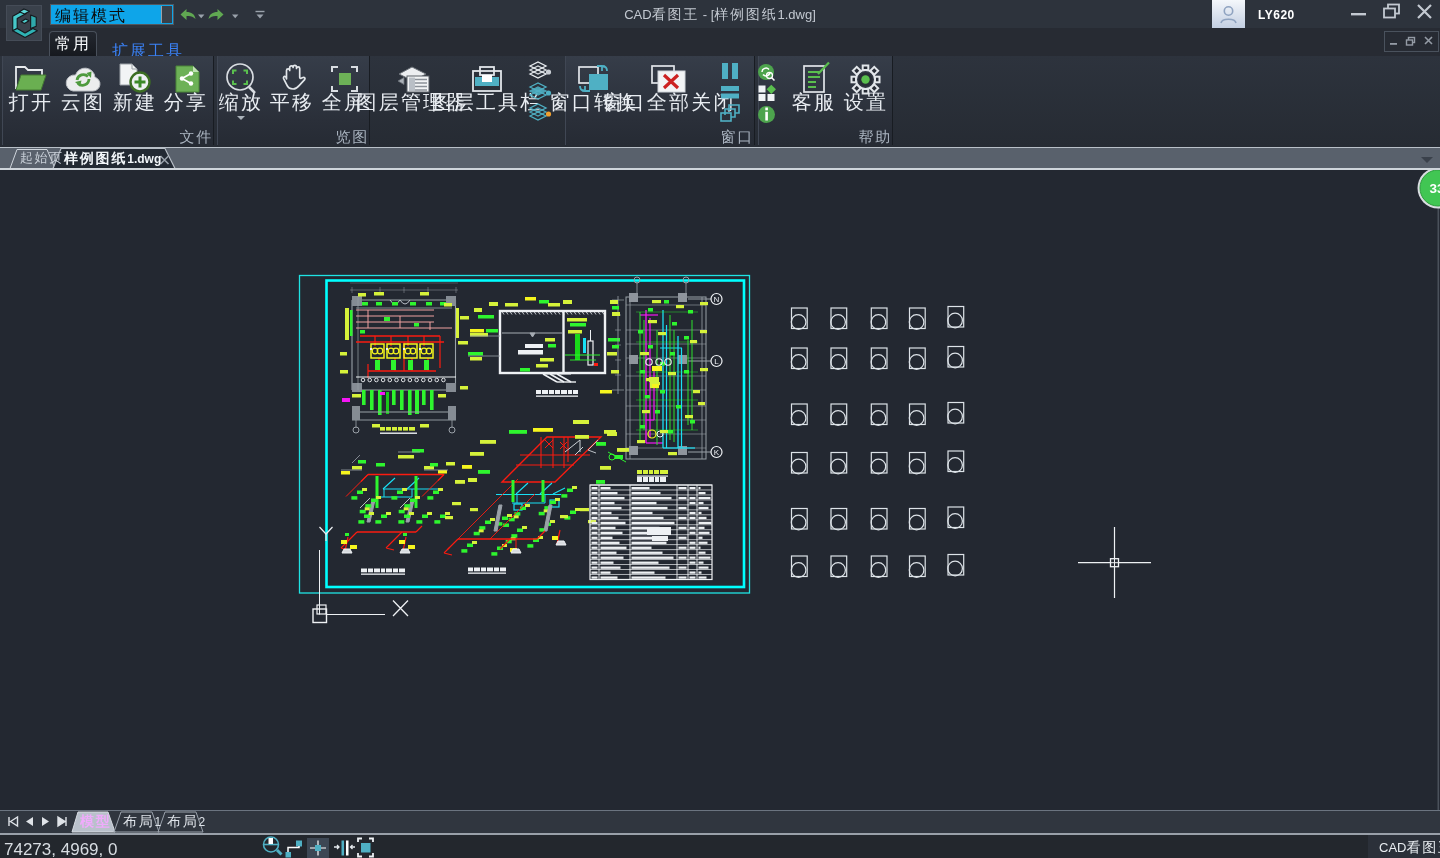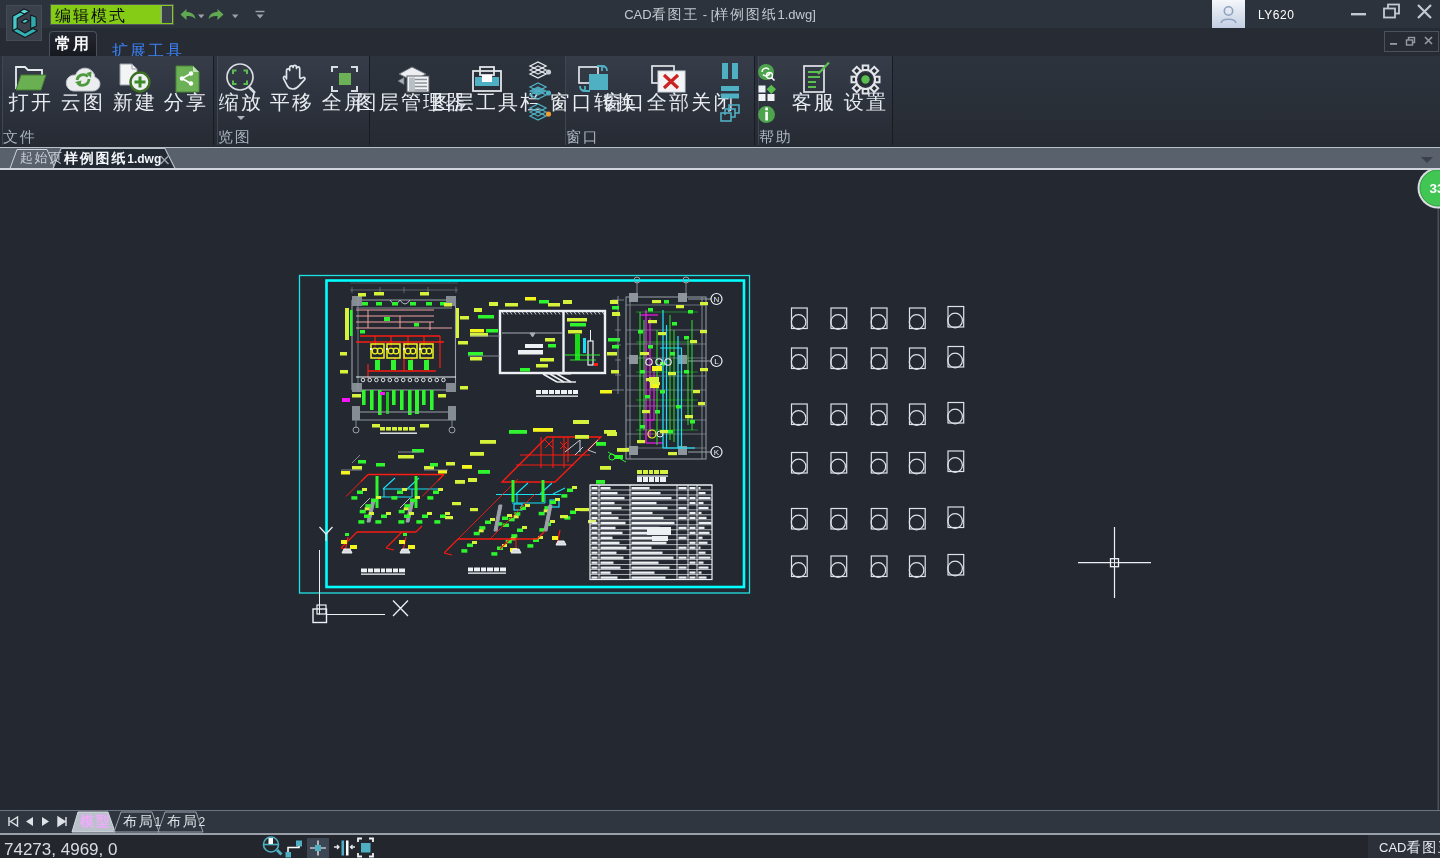--- a/index.html
+++ b/index.html
@@ -1,21 +1,21 @@
 <!DOCTYPE html>
 <html><head><meta charset="utf-8"><style>
 *{margin:0;padding:0;box-sizing:border-box}
 html,body{width:1440px;height:858px;overflow:hidden;background:#232830}
 #app{position:relative;width:1440px;height:858px;font-family:"Liberation Sans",sans-serif;overflow:hidden}
 .abs{position:absolute}
 #titlebar{left:0;top:0;width:1440px;height:28px;background:#2d333c}
 #tabrow{left:0;top:28px;width:1440px;height:28px;background:#272b33}
 #ribbon{left:0;top:56px;width:1440px;height:91px;background:linear-gradient(180deg,#2d333d,#262b33)}
 .rgroup{position:absolute;top:56px;height:89px;background:linear-gradient(180deg,#323945 0%,#2b313b 45%,#262b34 78%,#24293110 100%);background:linear-gradient(180deg,#363d49 0%,#2f3540 42%,#2a2f39 72%,#262b34 100%);border-left:1px solid #404754;border-right:1px solid #181c22;z-index:0}
-.glabel{position:absolute;bottom:2px;left:0;width:100%;text-align:left;font-size:15px;letter-spacing:1.8px;color:#a9b3bf;line-height:13px}
+.glabel{position:absolute;bottom:2px;left:0;width:100%;text-align:right;font-size:15px;letter-spacing:1.8px;color:#a9b3bf;line-height:13px}
 .ilabel{position:absolute;font-size:13px;color:#e9edf2;text-align:center;white-space:nowrap}
 #docbar{left:0;top:147px;width:1440px;height:22px;background:#59616c;border-top:1px solid #b9c0c8}
 #canvas{left:0;top:169px;width:1440px;height:641px;background:#232831}
 #layoutbar{left:0;top:810px;width:1440px;height:23px;background:#30363f;border-top:1px solid #6b7480}
 #statusbar{left:0;top:833px;width:1440px;height:25px;background:#23272d;border-top:2px solid #99a0a9}
 .t{position:absolute;white-space:nowrap}
 .ck13{font-size:13px;letter-spacing:1.5px}
 .ck15{font-size:14px;letter-spacing:1.8px}
 .ck16{font-size:16px;letter-spacing:2px}
 .ck17{font-size:20px;letter-spacing:2.2px}
@@ -28,47 +28,47 @@
 <div class="abs" style="left:6px;top:5px;width:36px;height:36px;background:#3a414b;border:1px solid #454c57;z-index:5">
 <svg width="34" height="34" viewBox="0 0 34 34">
 <g stroke="#15181d" stroke-width="1" stroke-linejoin="round" transform="translate(-1,-1) scale(1.12)">
 <path d="M6,10 L14,5.5 L18,7.5 L10,12 L10,21 L6,23 Z" fill="#46c8c9"></path>
 <path d="M16,3.5 L21,5.5 L16.5,8 L12,6 Z" fill="#5fd8d8"></path>
 <path d="M22,9 L27,11 L27,19 L22,21 Z" fill="#2fa9ab"></path>
 <path d="M6,23 L10,21 L17,25 L24,21 L28,23 L17,29 Z" fill="#2fb3b5"></path>
 <path d="M13.5,15 L17.5,12.5 L20.5,14 L16.5,16.5 Z" fill="#4ecdcd"></path>
 </g>
       </svg></div>
-<div class="abs" style="left:50px;top:4px;width:124px;height:21px;background:#84cc16;border:1px solid #52575e;z-index:6">
+<div class="abs" style="left:50px;top:4px;width:124px;height:21px;background:#0ea5e9;border:1px solid #52575e;z-index:6">
 <div class="t ck16" style="left:4px;top:4px;color:#0c0c0c;line-height:13px">编辑模式</div>
 <div class="abs" style="right:1px;top:1px;width:11px;height:17px;background:#394049;border-left:1px solid #9aa0a7"></div>
     </div>
 <svg class="abs" style="left:178px;top:7px" width="95" height="17" viewBox="0 0 95 17">
 <path d="M2.5,7.5 l6,-5.5 v3 c5,0 8,2 9,7 c-2.5,-2.5 -5,-3.5 -9,-3 v4 z" fill="#60a852"></path>
 <path d="M20,7.5 l3.2,3.8 3.2,-3.8 z" fill="#9aa2ab"></path>
 <path d="M45.5,7.5 l-6,-5.5 v3 c-5,0 -8,2 -9,7 c2.5,-2.5 5,-3.5 9,-3 v4 z" fill="#60a852"></path>
 <path d="M54,7.5 l3.2,3.8 3.2,-3.8 z" fill="#9aa2ab"></path>
 <path d="M77.5,4.5 h9" stroke="#9aa2ab" stroke-width="1.4"></path>
 <path d="M78.5,7.5 l3.5,4 3.5,-4 z" fill="#9aa2ab"></path>
 </svg>
 <div class="t" style="left:570px;top:7px;width:300px;text-align:center;font-size:13px;color:#c3c9d1;line-height:15px">CAD<span class="ck15">看图王</span> - [<span class="ck15">样例图纸</span>1.dwg]</div>
 <div class="abs" style="left:1212px;top:0;width:33px;height:28px;background:linear-gradient(180deg,#f4f7fb,#c3cfe2)">
 <svg width="33" height="28">
         <circle cx="16.5" cy="11" r="4.2" fill="none" stroke="#8fa3c0" stroke-width="1.6"></circle>
 <path d="M9,23 c1,-5 14,-5 15,0" fill="none" stroke="#8fa3c0" stroke-width="1.6"></path>
       </svg></div>
-<div class="t" style="left:1258px;top:8px;font-size:12px;font-weight:normal;color:#fff;letter-spacing:.5px">LY620</div>
+<div class="t" style="left:1258px;top:8px;font-size:12px;font-weight:bold;color:#fff;letter-spacing:.5px">LY620</div>
 <svg class="abs" style="left:1345px;top:3px" width="92" height="18" viewBox="0 0 92 18">
 <rect x="6" y="10" width="15" height="2.4" fill="#c3c9d1"></rect>
 <rect x="43" y="1.5" width="11" height="9" fill="none" stroke="#c3c9d1" stroke-width="1.8"></rect>
 <rect x="39" y="5.5" width="11" height="9" fill="#2d333c" stroke="#c3c9d1" stroke-width="1.8"></rect>
 <path d="M73,2 l13,13 M86,2 l-13,13" stroke="#c3c9d1" stroke-width="2.2"></path>
 </svg>
 <div class="abs" style="left:49px;top:31px;width:48px;height:25px;background:linear-gradient(180deg,#23272f,#16191f);border:1px solid #49505b;border-bottom:none;border-radius:4px 4px 0 0;z-index:4">
-<div class="t ck16" style="left:50%;top:6px;transform:translateX(-50%);font-weight:bold;color:#fafcfe;line-height:12px">常用</div>
+<div class="t ck16" style="left:50%;top:6px;transform:translateX(-50%);font-weight:normal;color:#fafcfe;line-height:12px">常用</div>
     </div>
 <div class="t ck16" style="left:112px;top:45px;color:#3b82f6;line-height:12px">扩展工具</div>
 <svg class="abs" style="left:1384px;top:31px" width="55" height="21" viewBox="0 0 55 21">
 <rect x="0.5" y="0.5" width="54" height="20" fill="none" stroke="#4a525d"></rect>
 <rect x="6" y="12" width="7" height="1.8" fill="#949ba5"></rect>
 <rect x="24.5" y="6.5" width="6" height="5" fill="none" stroke="#949ba5" stroke-width="1.4"></rect>
 <rect x="22.5" y="9" width="6" height="5" fill="#272b33" stroke="#949ba5" stroke-width="1.4"></rect>
 <path d="M41,6 l7,7 M48,6 l-7,7" stroke="#949ba5" stroke-width="1.6"></path>
 </svg>
 <div class="abs" id="ribbon"></div>

